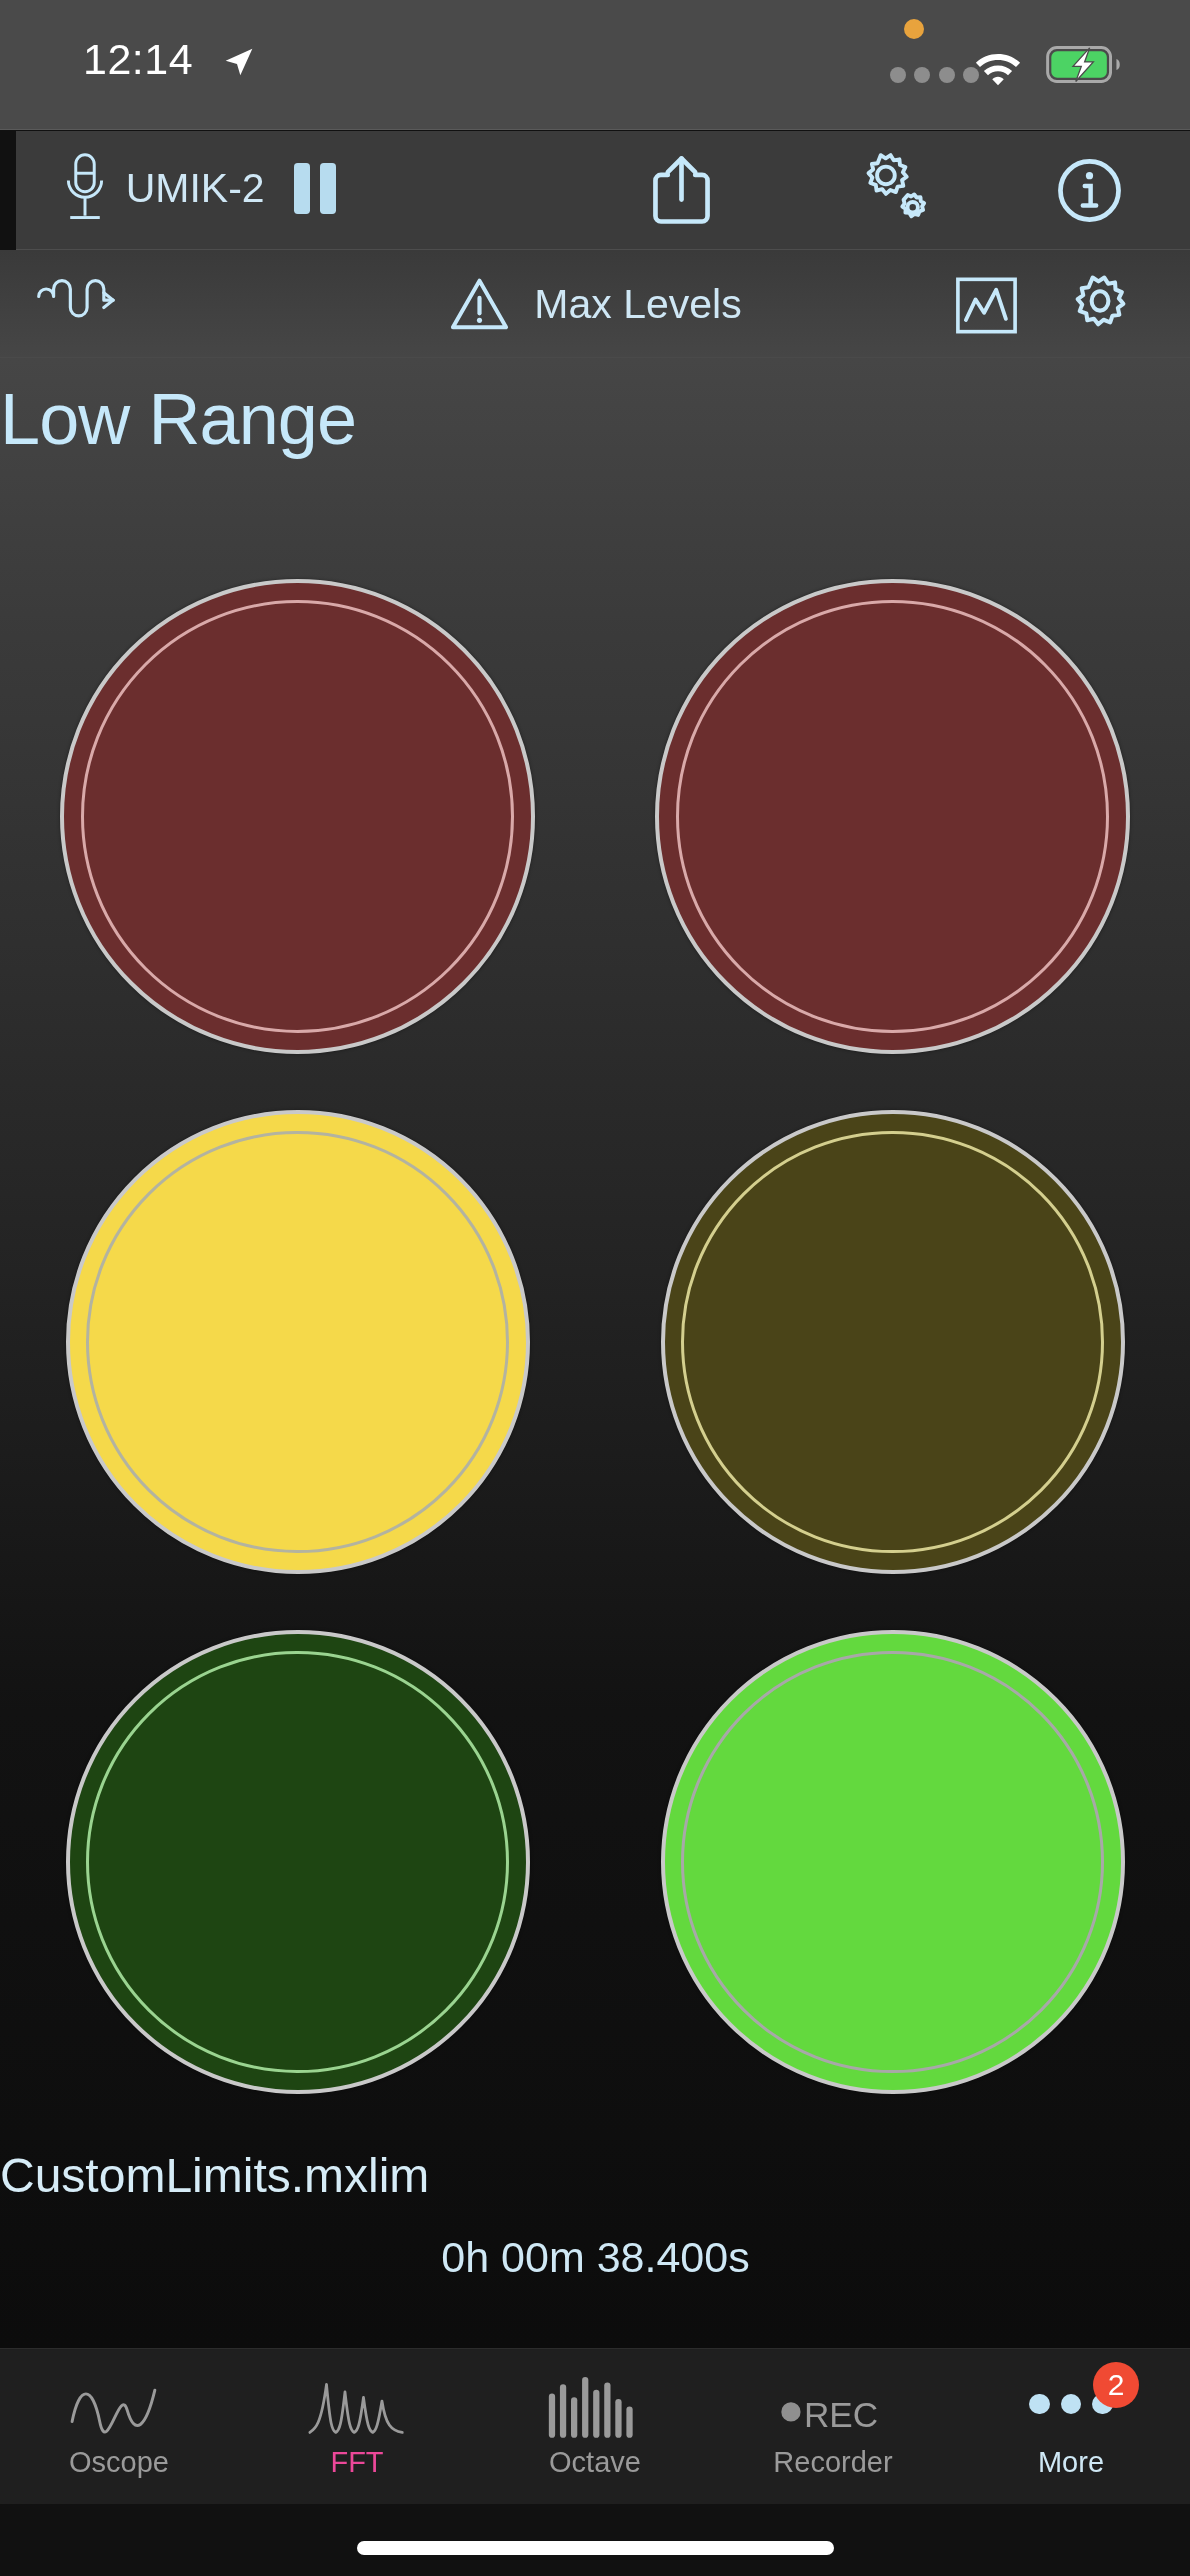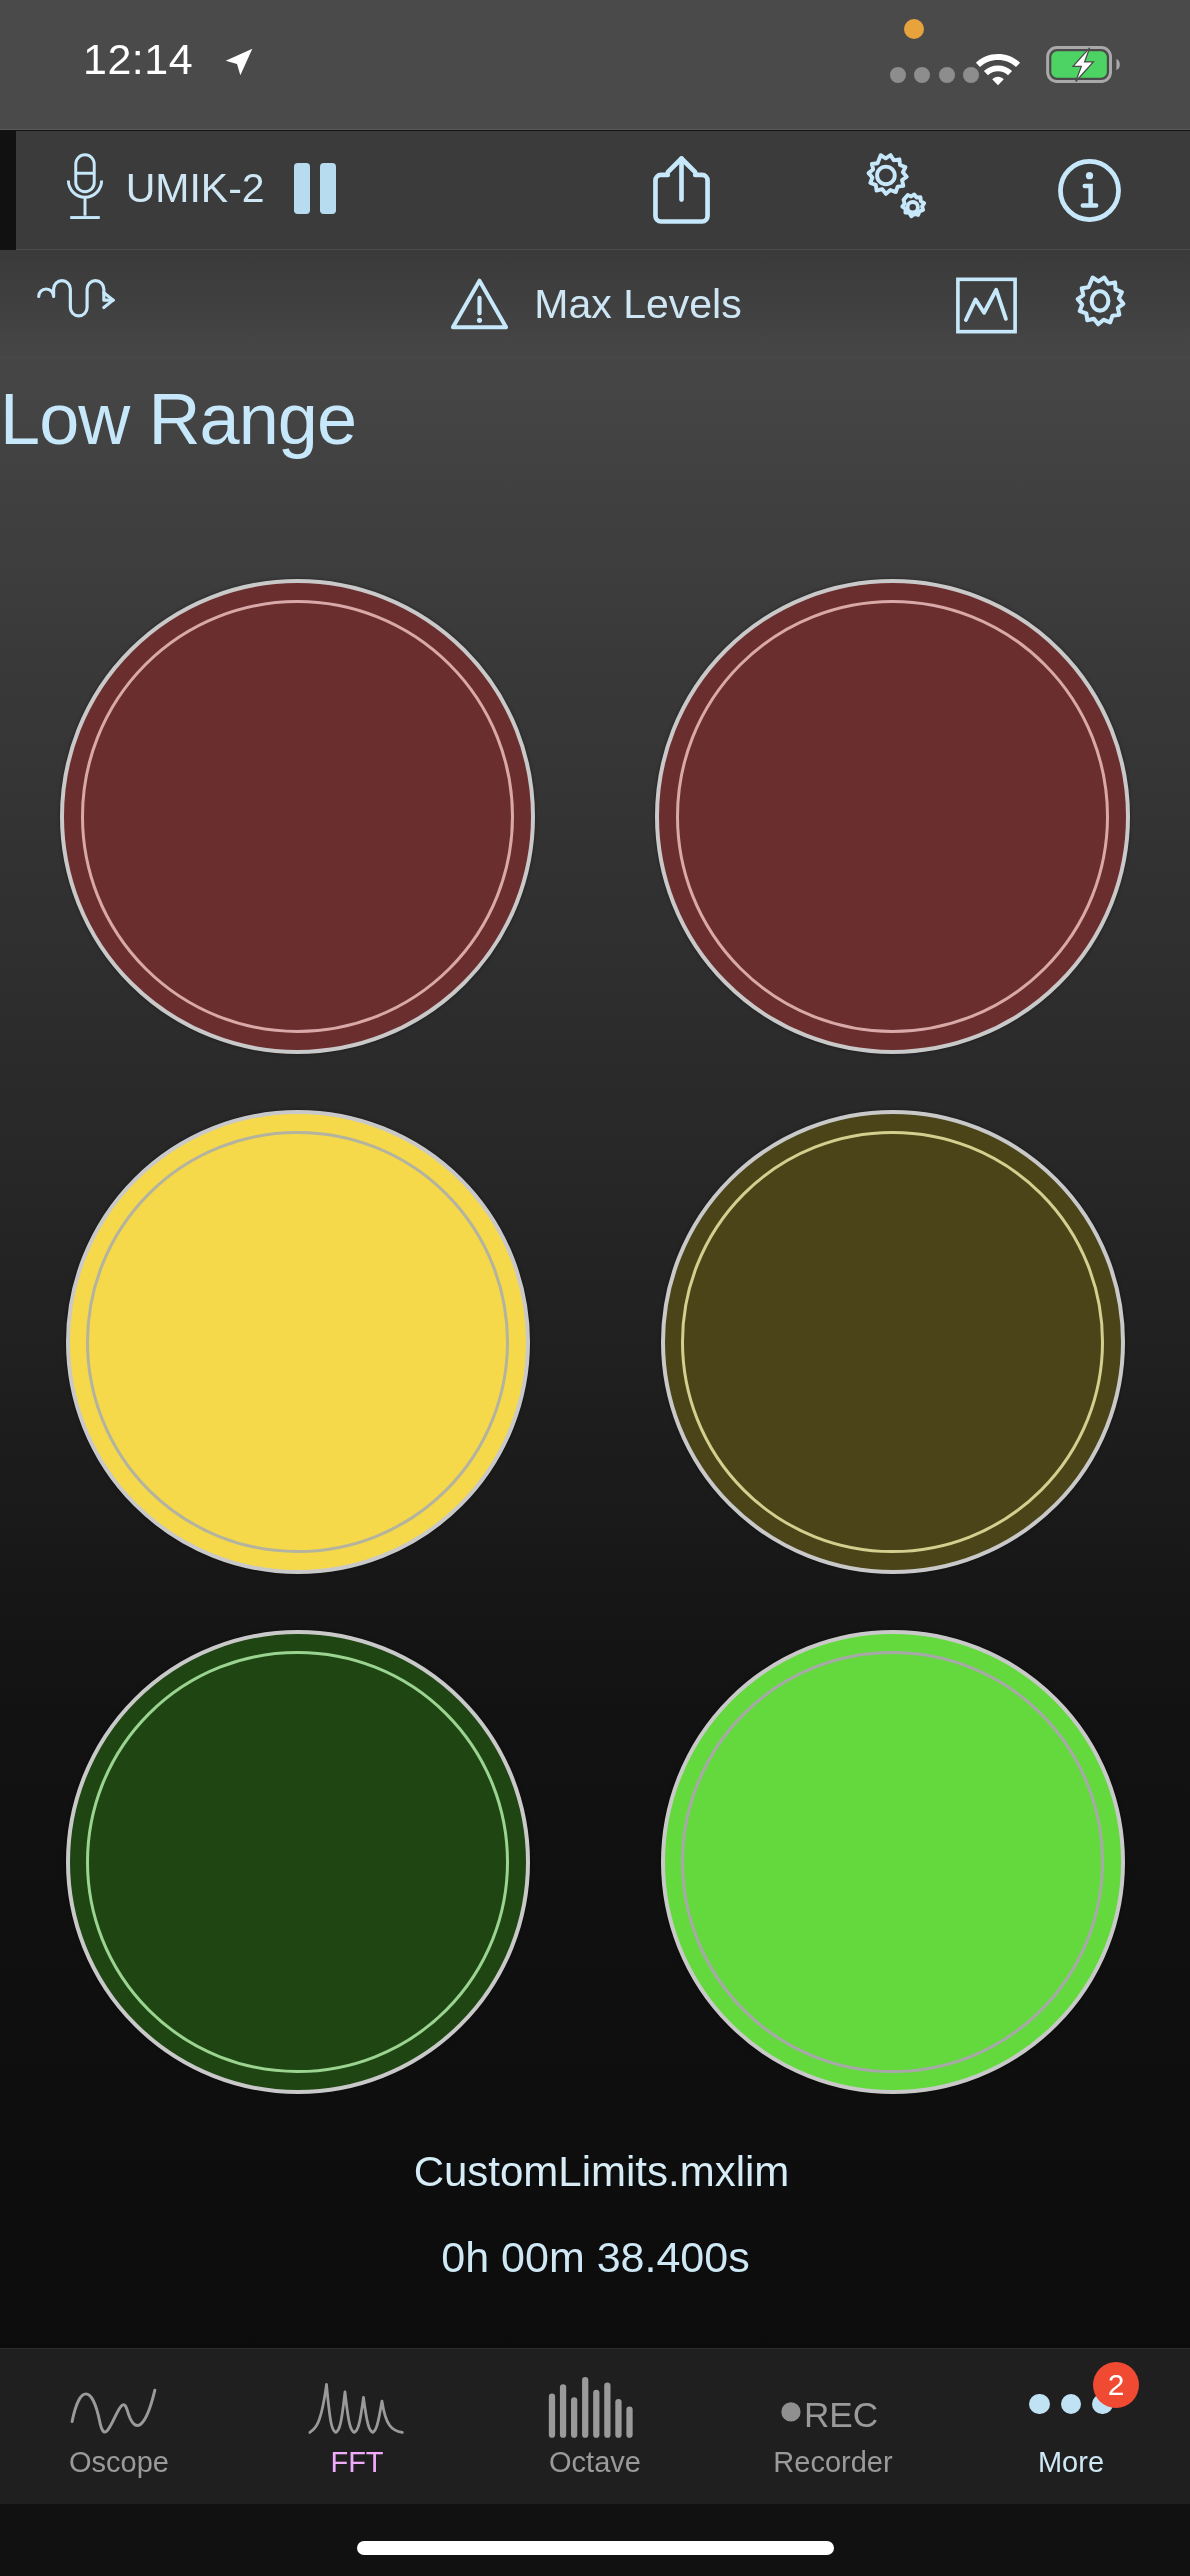--- a/index.html
+++ b/index.html
@@ -102,21 +102,21 @@
   .light::after {
     content:""; position:absolute;
     left:16.7px; top:16.7px; right:16.7px; bottom:16.7px;
     border-radius:50%;
     border:3.7px solid rgba(255,255,255,0.35);
   }
   .light.sm { width:464px; height:464px; }
 
   #file-label {
     position:absolute; left:0; top:1790px; width:1191px;
-    text-align:center; font-size:42px; color:#d6ecf7;padding-left:12px;
+    font-size:48px; color:#d6ecf7;
   }
   #timer-label {
     position:absolute; left:0; top:1875px; width:1191px;
     text-align:center; font-size:43px; color:#cfe8f5;
   }
 
   
   #tabbar {
     position:absolute; top:2348px; left:0;
     width:1191px; height:156px;
@@ -287,21 +287,21 @@
       </div>
       <div class="tab-label" style="color: rgb(154, 154, 154);">Oscope</div>
     </div>
 
     <div class="tab">
       <div class="tab-icon">
         <svg width="102" height="61" viewBox="0 0 55 33">
           <path d="M2 30 C5 28, 8 26, 11 4 C13 26, 14 29, 16 30 C18 29, 19 26, 21 8 C23 26, 24 29, 26 30 C28 29, 29 26, 31 11 C33 26, 34 29, 36 30 C38 29, 39 25, 41 13 C43 26, 46 29, 52 30" fill="none" stroke="#9a9a9a" stroke-width="1.5" stroke-linejoin="round" stroke-linecap="round"></path>
         </svg>
       </div>
-      <div class="tab-label" style="color: #f0abfc;">FFT</div>
+      <div class="tab-label" style="color: #ec4899;">FFT</div>
     </div>
 
     <div class="tab">
       <div class="tab-icon">
         <svg width="96" height="65" viewBox="0 0 52 35">
           <g fill="#9a9a9a">
             <rect x="1" y="11" width="3.4" height="24" rx="1.7"></rect>
             <rect x="7" y="6" width="3.4" height="29" rx="1.7"></rect>
             <rect x="13" y="13" width="3.4" height="22" rx="1.7"></rect>
             <rect x="19" y="2" width="3.4" height="33" rx="1.7"></rect>

